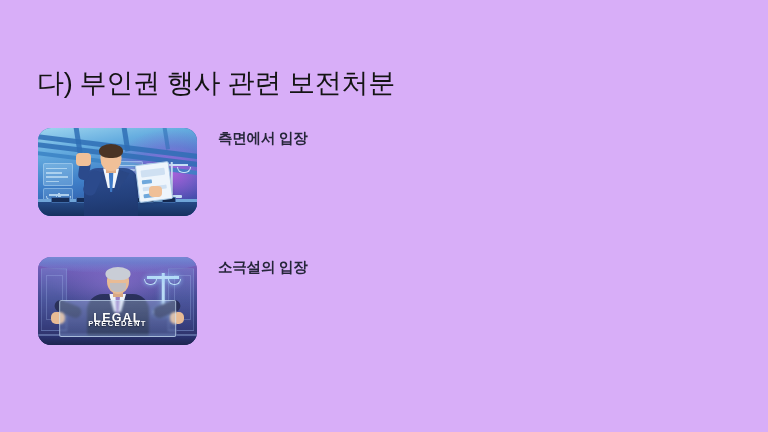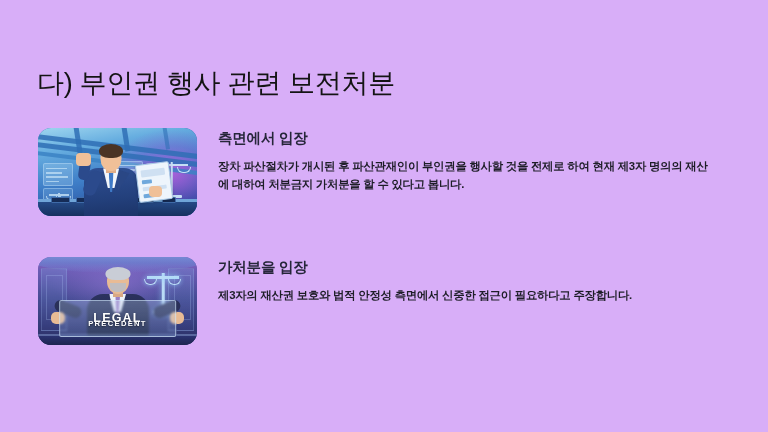--- a/index.html
+++ b/index.html
@@ -451,21 +451,20 @@
           <i></i>
           <i></i>
           <i></i>
       </div>
       <div class="hand"></div>
     </div>
   </div>
 
   <div class="block-text">
     <div class="block-heading">측면에서 입장</div>
-    <p class="block-para">장차 파산절차가 개시된 후 파산관재인이 부인권을 행사할 것을 전제로 하여 현재 제3자 명의의 재산에 대하여 처분금지 가처분을 할 수 있다고 봅니다.</p>
   </div>
 </section>
 
 <section class="block" id="block-1">
 
   <div class="thumb">
     <div class="art2">
       <div class="room"></div>
       <div class="arcT"></div>
       <div class="arcT2"></div>
@@ -496,16 +495,15 @@
       <div class="floorline"></div>
 
       <div class="podium">
         <div class="podium-label">LEGAL</div>
         <div class="podium-sub">PRECEDENT</div>
       </div>
     </div>
   </div>
 
   <div class="block-text">
-    <div class="block-heading">가처분을 입장</div>
-    <p class="block-para">제3자의 재산권 보호와 법적 안정성 측면에서 신중한 접근이 필요하다고 주장합니다.</p>
+    <div class="block-heading">소극설의 입장</div>
   </div>
 </section>
 
 </body></html>

